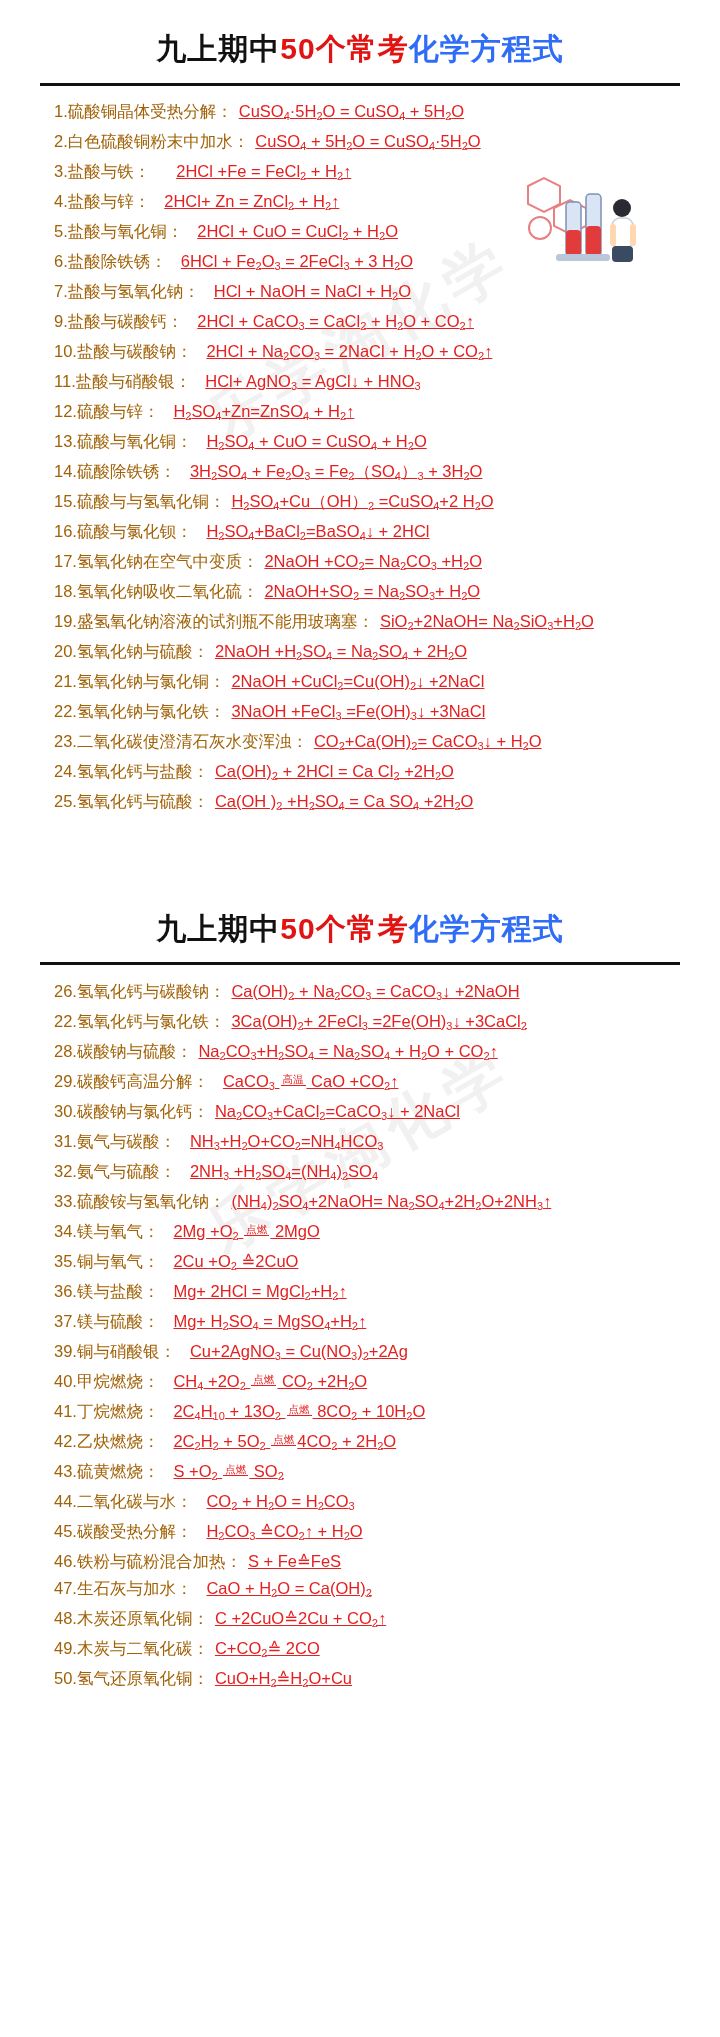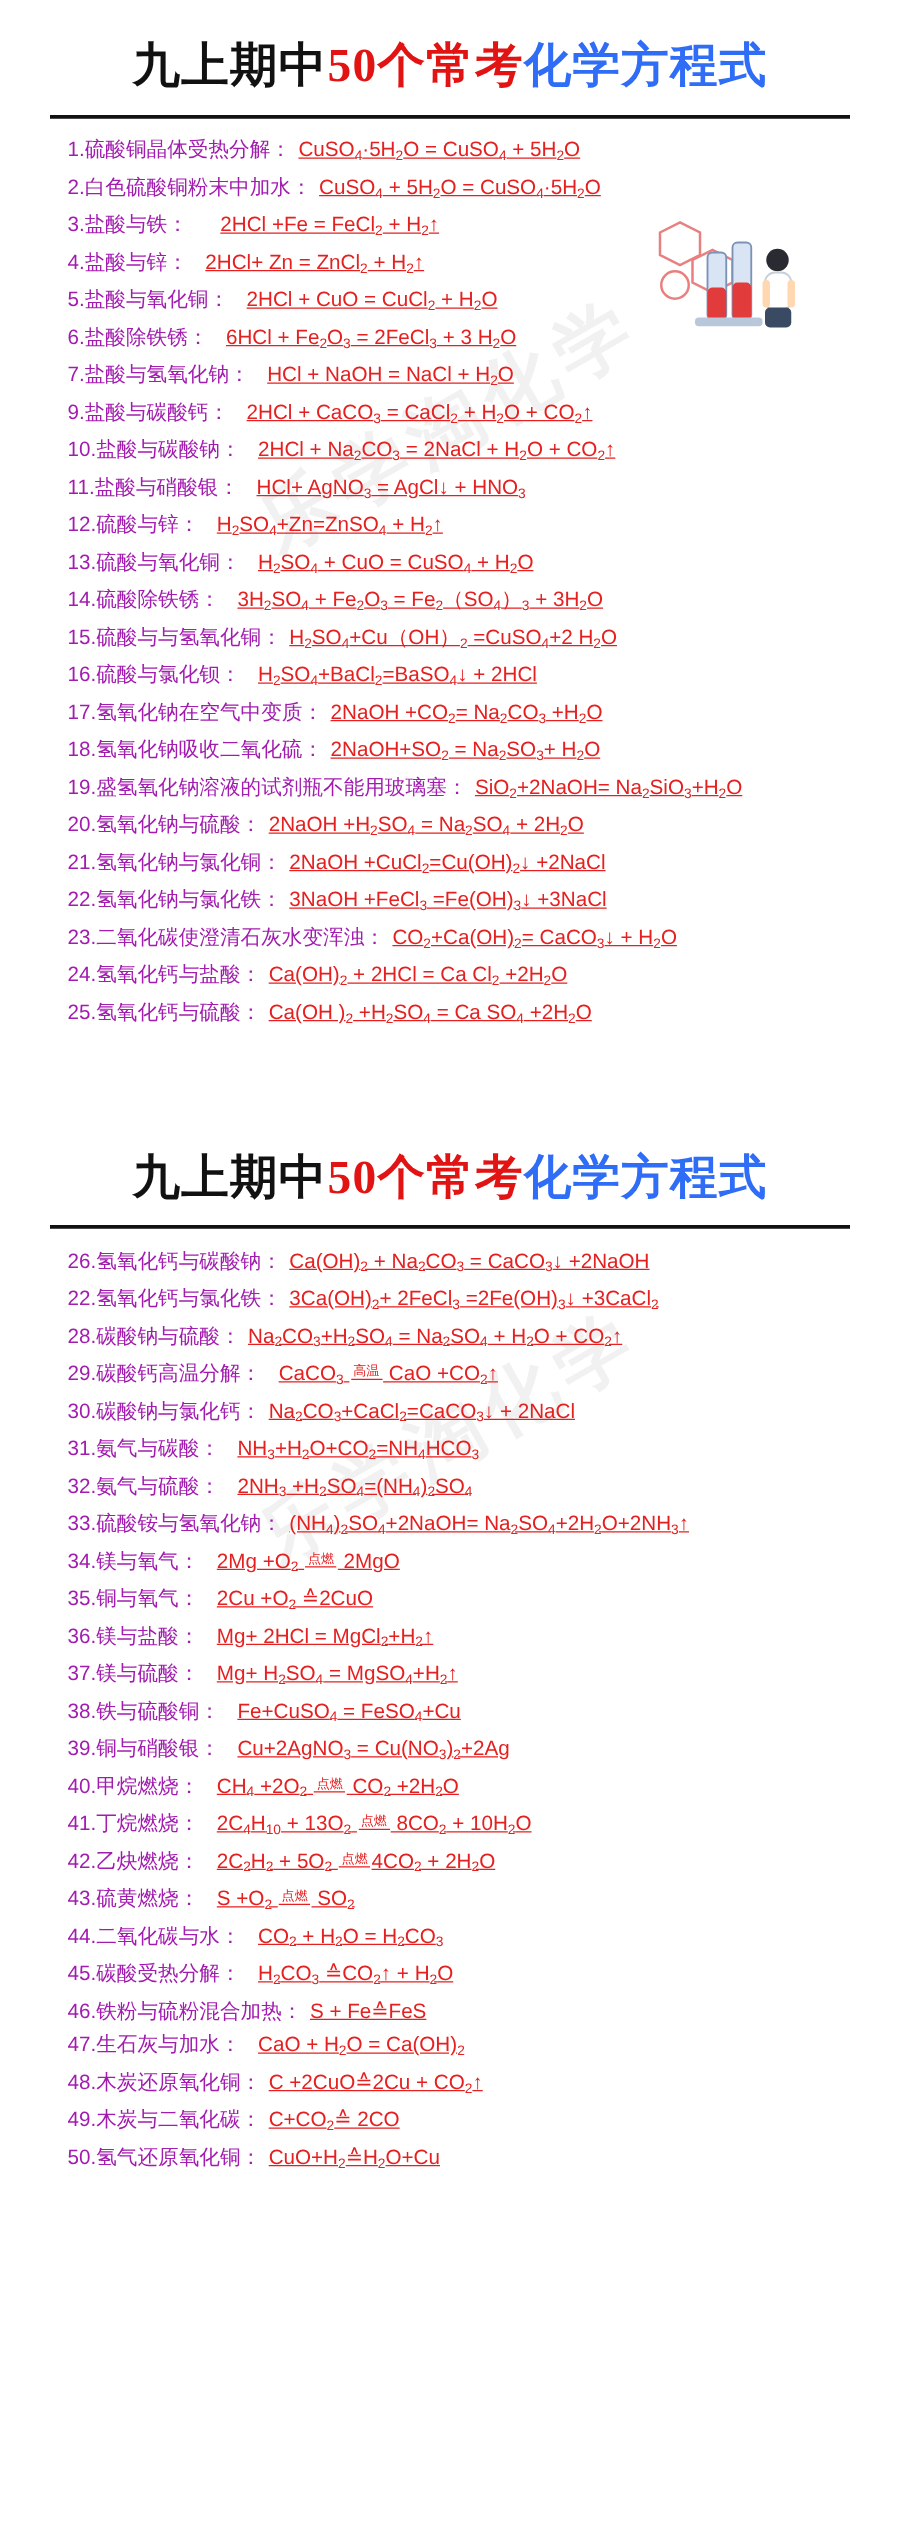--- a/index.html
+++ b/index.html
@@ -19,26 +19,26 @@
     position:relative;
     margin:0 auto;
     width:640px;
     padding:14px 0 10px 0;
   }
 
   
   .title{
     text-align:center;
     font-weight:bold;
-    font-size:38px;
+    font-size:30px;
     line-height:1.15;
     padding:18px 0 14px 0;
     letter-spacing:1px;
     white-space:nowrap;
-    font-family:Liberation Serif, serif;
+    font-family:Liberation Sans, sans-serif;
   }
   .title .t-black{color:#111;}
   .title .t-red{color:#e11313;}
   .title .t-blue{color:#2f6df6;}
 
   .rule{
     height:3px;
     background:#111;
     margin:2px 0 10px 0;
   }
@@ -47,21 +47,21 @@
   .lines{ padding:2px 14px 6px 14px; }
   .line{
     display:flex;
     align-items:baseline;
     font-size:16.5px;
     line-height:1.0;
     padding:5.5px 0;
     white-space:nowrap;
   }
   .lbl{
-    color:#a21caf;
+    color:#a16207;
     flex:0 0 auto;
   }
   .eq{
     color:#e52020;
     margin-left:6px;
     flex:0 0 auto;
     text-decoration:underline;
   }
   .eq.pad-1{margin-left:14px;}
   .eq.pad-2{margin-left:26px;}
@@ -290,24 +290,20 @@
         </div>
       <div class="line">
           <span class="lbl">36.镁与盐酸：</span>
           <span class="eq pad-1">Mg+ 2HCl = MgCl<sub>2</sub>+H<sub>2</sub>↑</span>
         </div>
       <div class="line">
           <span class="lbl">37.镁与硫酸：</span>
           <span class="eq pad-1">Mg+ H<sub>2</sub>SO<sub>4</sub> = MgSO<sub>4</sub>+H<sub>2</sub>↑</span>
         </div>
       <div class="line">
-          <span class="lbl">38.铁与硫酸铜：</span>
-          <span class="eq pad-1">Fe+CuSO<sub>4</sub> = FeSO<sub>4</sub>+Cu</span>
-        </div>
-      <div class="line">
           <span class="lbl">39.铜与硝酸银：</span>
           <span class="eq pad-1">Cu+2AgNO<sub>3</sub> = Cu(NO<sub>3</sub>)<sub>2</sub>+2Ag</span>
         </div>
       <div class="line">
           <span class="lbl">40.甲烷燃烧：</span>
           <span class="eq pad-1">CH<sub>4</sub> +2O<sub>2</sub> <span class="cond">点燃</span> CO<sub>2</sub> +2H<sub>2</sub>O</span>
         </div>
       <div class="line">
           <span class="lbl">41.丁烷燃烧：</span>
           <span class="eq pad-1">2C<sub>4</sub>H<sub>10</sub> + 13O<sub>2</sub> <span class="cond">点燃</span>  8CO<sub>2</sub> + 10H<sub>2</sub>O</span>

